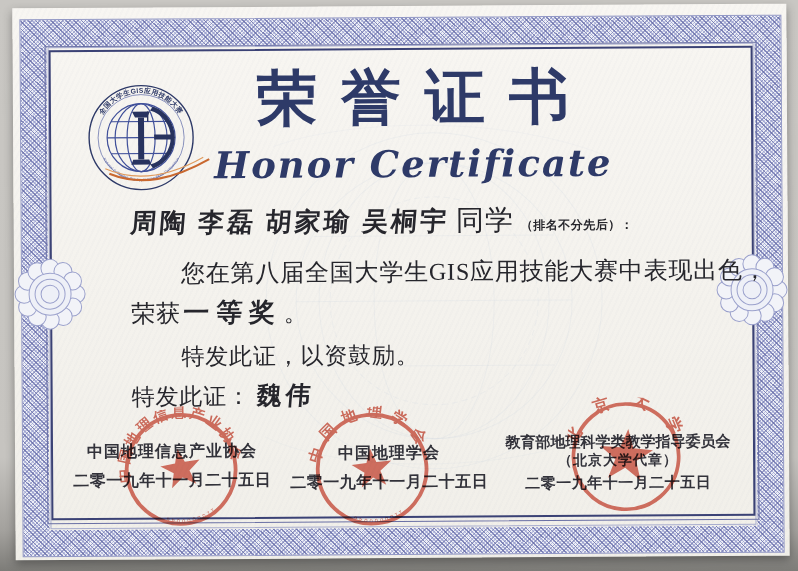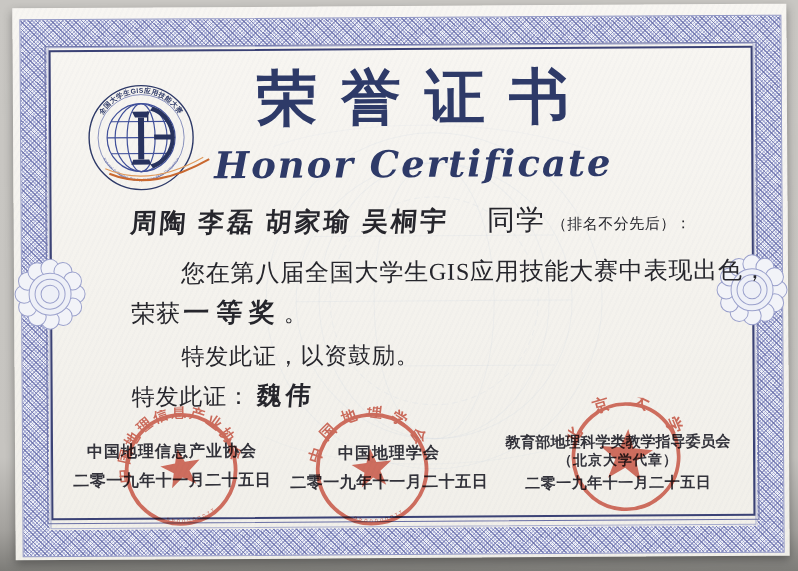--- a/index.html
+++ b/index.html
@@ -35,22 +35,22 @@
   .watermark{position:absolute;left:0;top:0;width:774px;height:552px;opacity:.5;pointer-events:none;}
   .title{position:absolute;left:180px;top:52px;width:440px;text-align:center;
     font-size:60px;font-weight:700;letter-spacing:24px;text-indent:24px;color:#2e3a68;}
   .subtitle{position:absolute;left:180px;top:136px;width:440px;text-align:center;
     font-style:italic;font-weight:600;font-size:37px;letter-spacing:2px;color:#2e3a68;
     font-family:"DejaVu Serif","Liberation Serif",serif;}
   .ink{color:#26262c;}
   .brush{font-weight:900;transform:skewX(-5deg);display:inline-block;}
   .recipients{position:absolute;left:117px;top:196px;width:620px;font-size:27px;}
   .recipients .names{font-size:26px;letter-spacing:3px;}
-  .recipients .suffix{font-size:28px;letter-spacing:1px;margin-left:31px;}
-  .recipients .note{font-size:15px;font-weight:400;letter-spacing:.5px;}
+  .recipients .suffix{font-size:28px;letter-spacing:1px;}
+  .recipients .note{font-size:12px;font-weight:700;letter-spacing:.5px;}
   .bodyline{position:absolute;left:117px;width:650px;font-size:24px;letter-spacing:.8px;color:#26262c;}
   .l1{top:250px;text-indent:50px;}
   .l2{top:288px;}
   .l2 .award{font-size:26px;letter-spacing:7px;margin:0 2px;}
   .l3{top:334px;text-indent:50px;font-size:23px;}
   .l4{top:372px;font-size:23px;}
   .l4 .advisor-name{font-size:25px;letter-spacing:4px;margin-left:6px;}
   
   .sig{position:absolute;text-align:center;color:#32323a;}
   .sig .org{font-size:16px;letter-spacing:1px;font-weight:600;}

